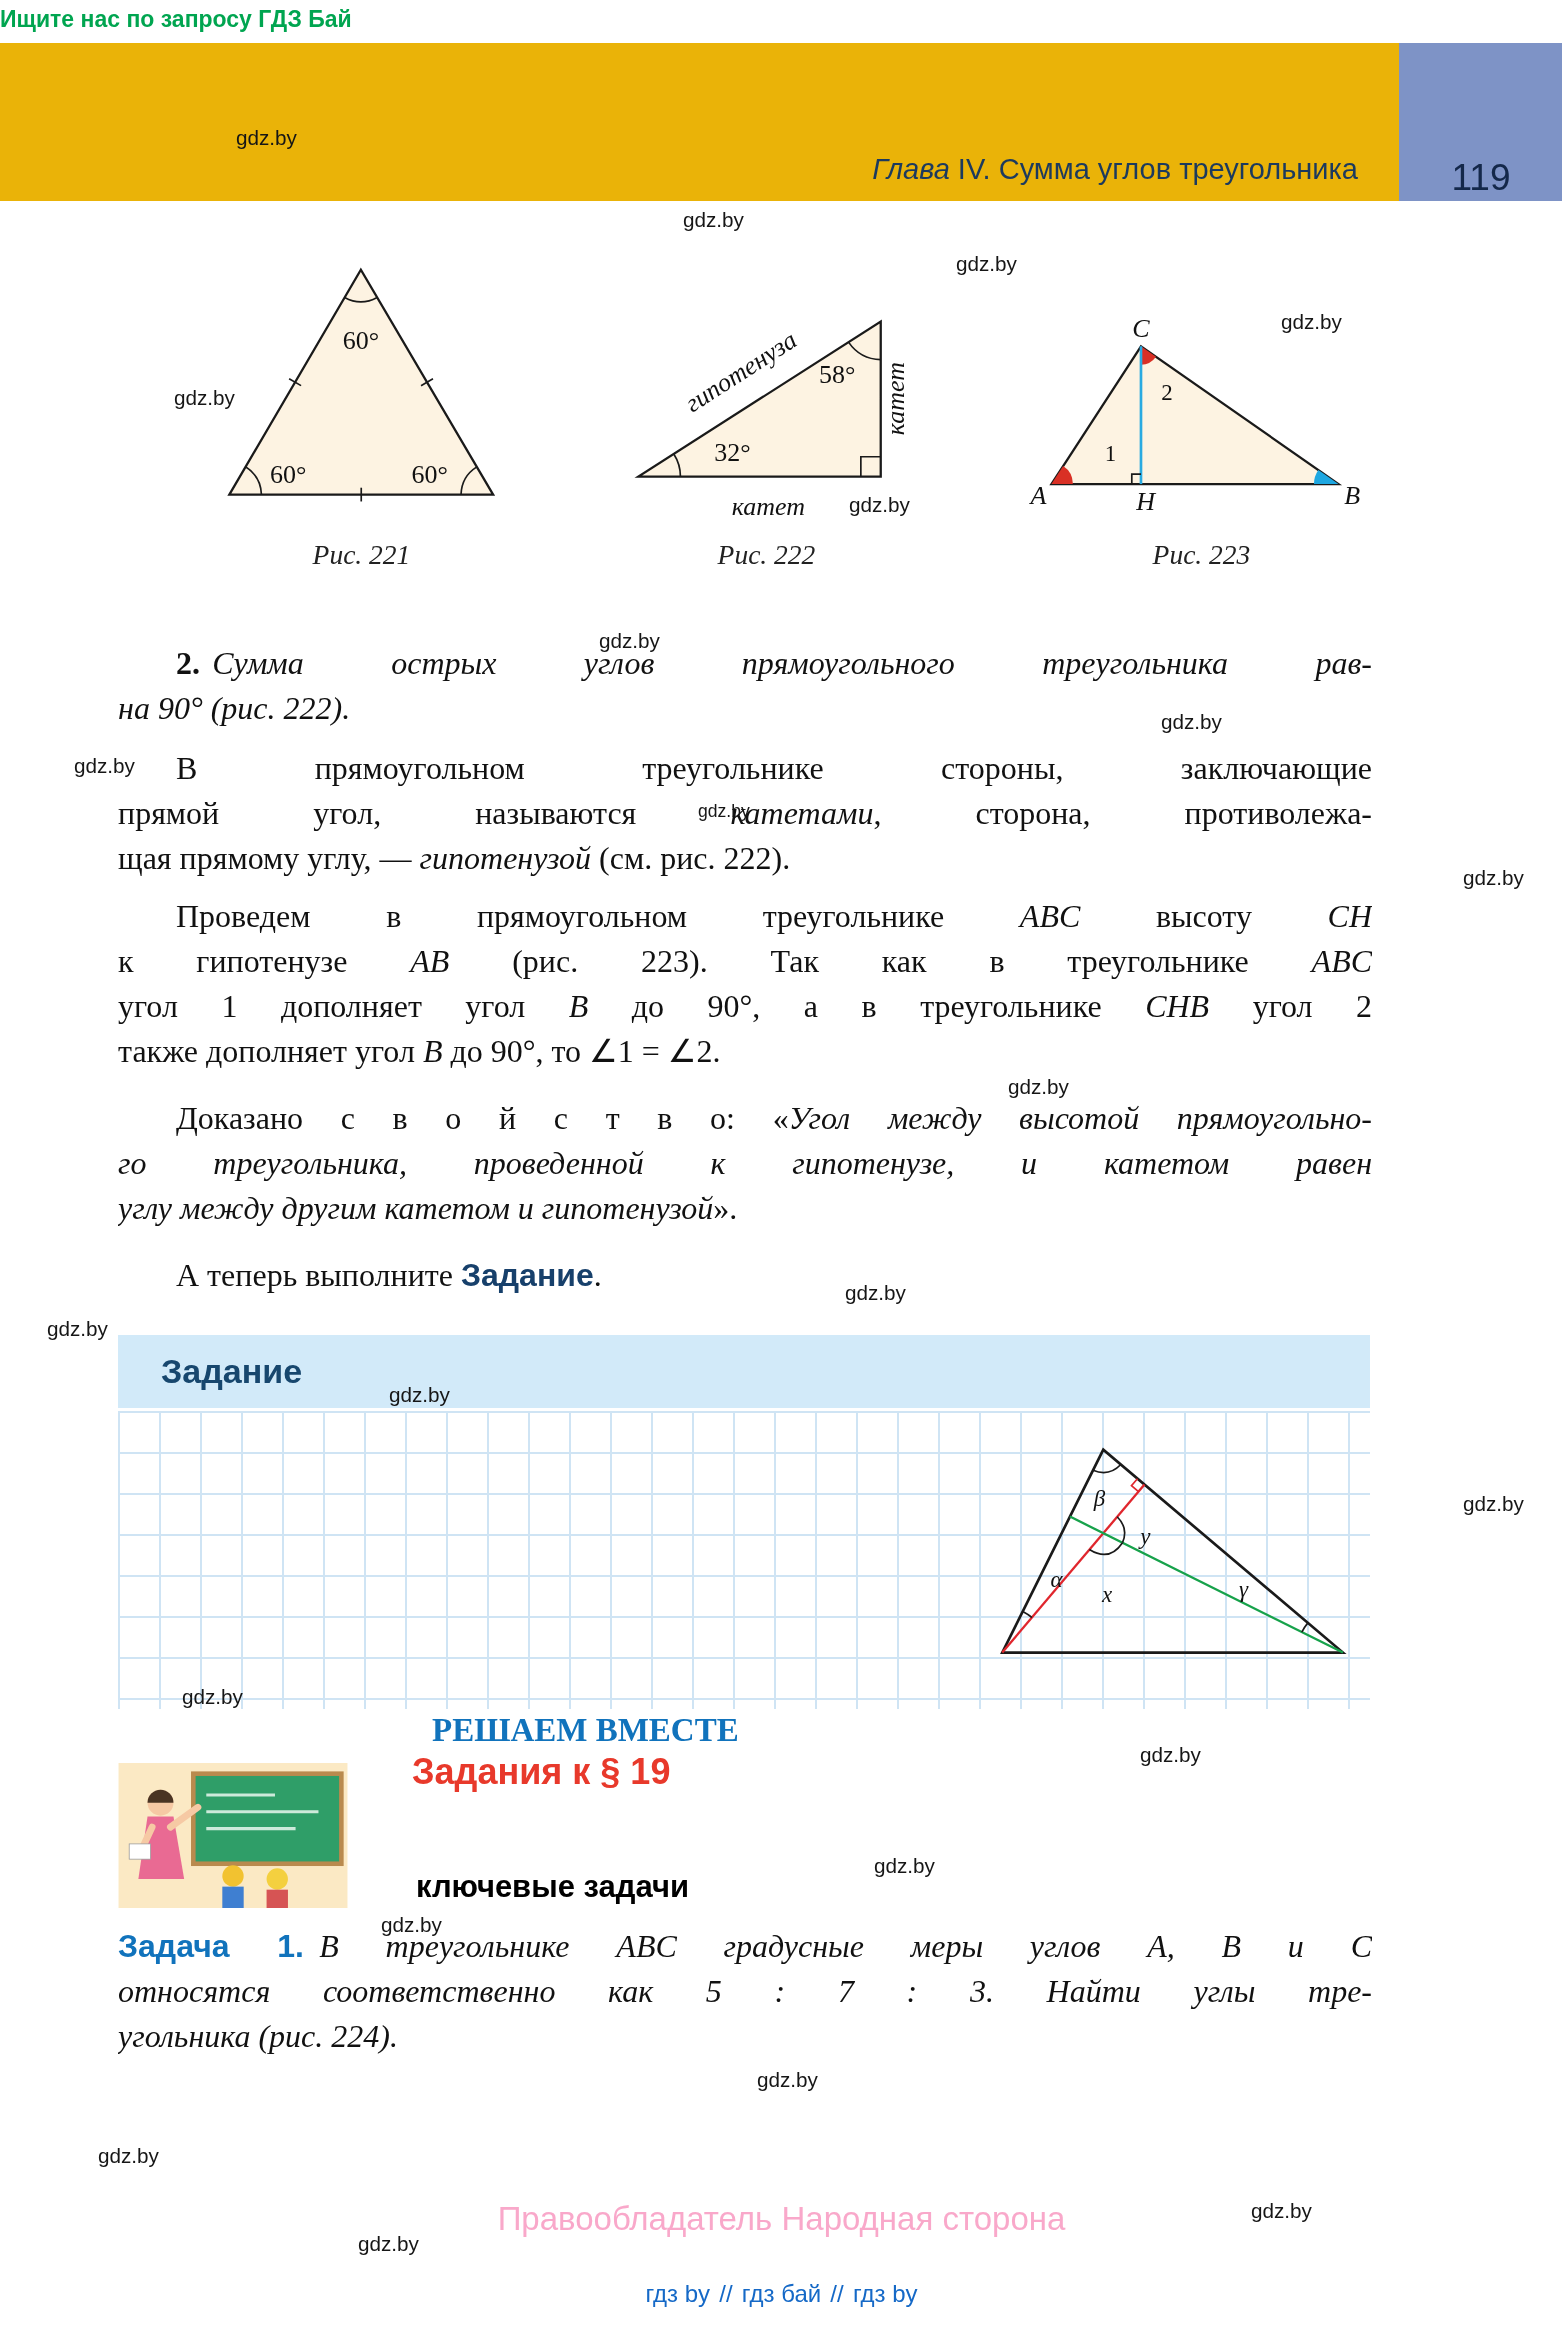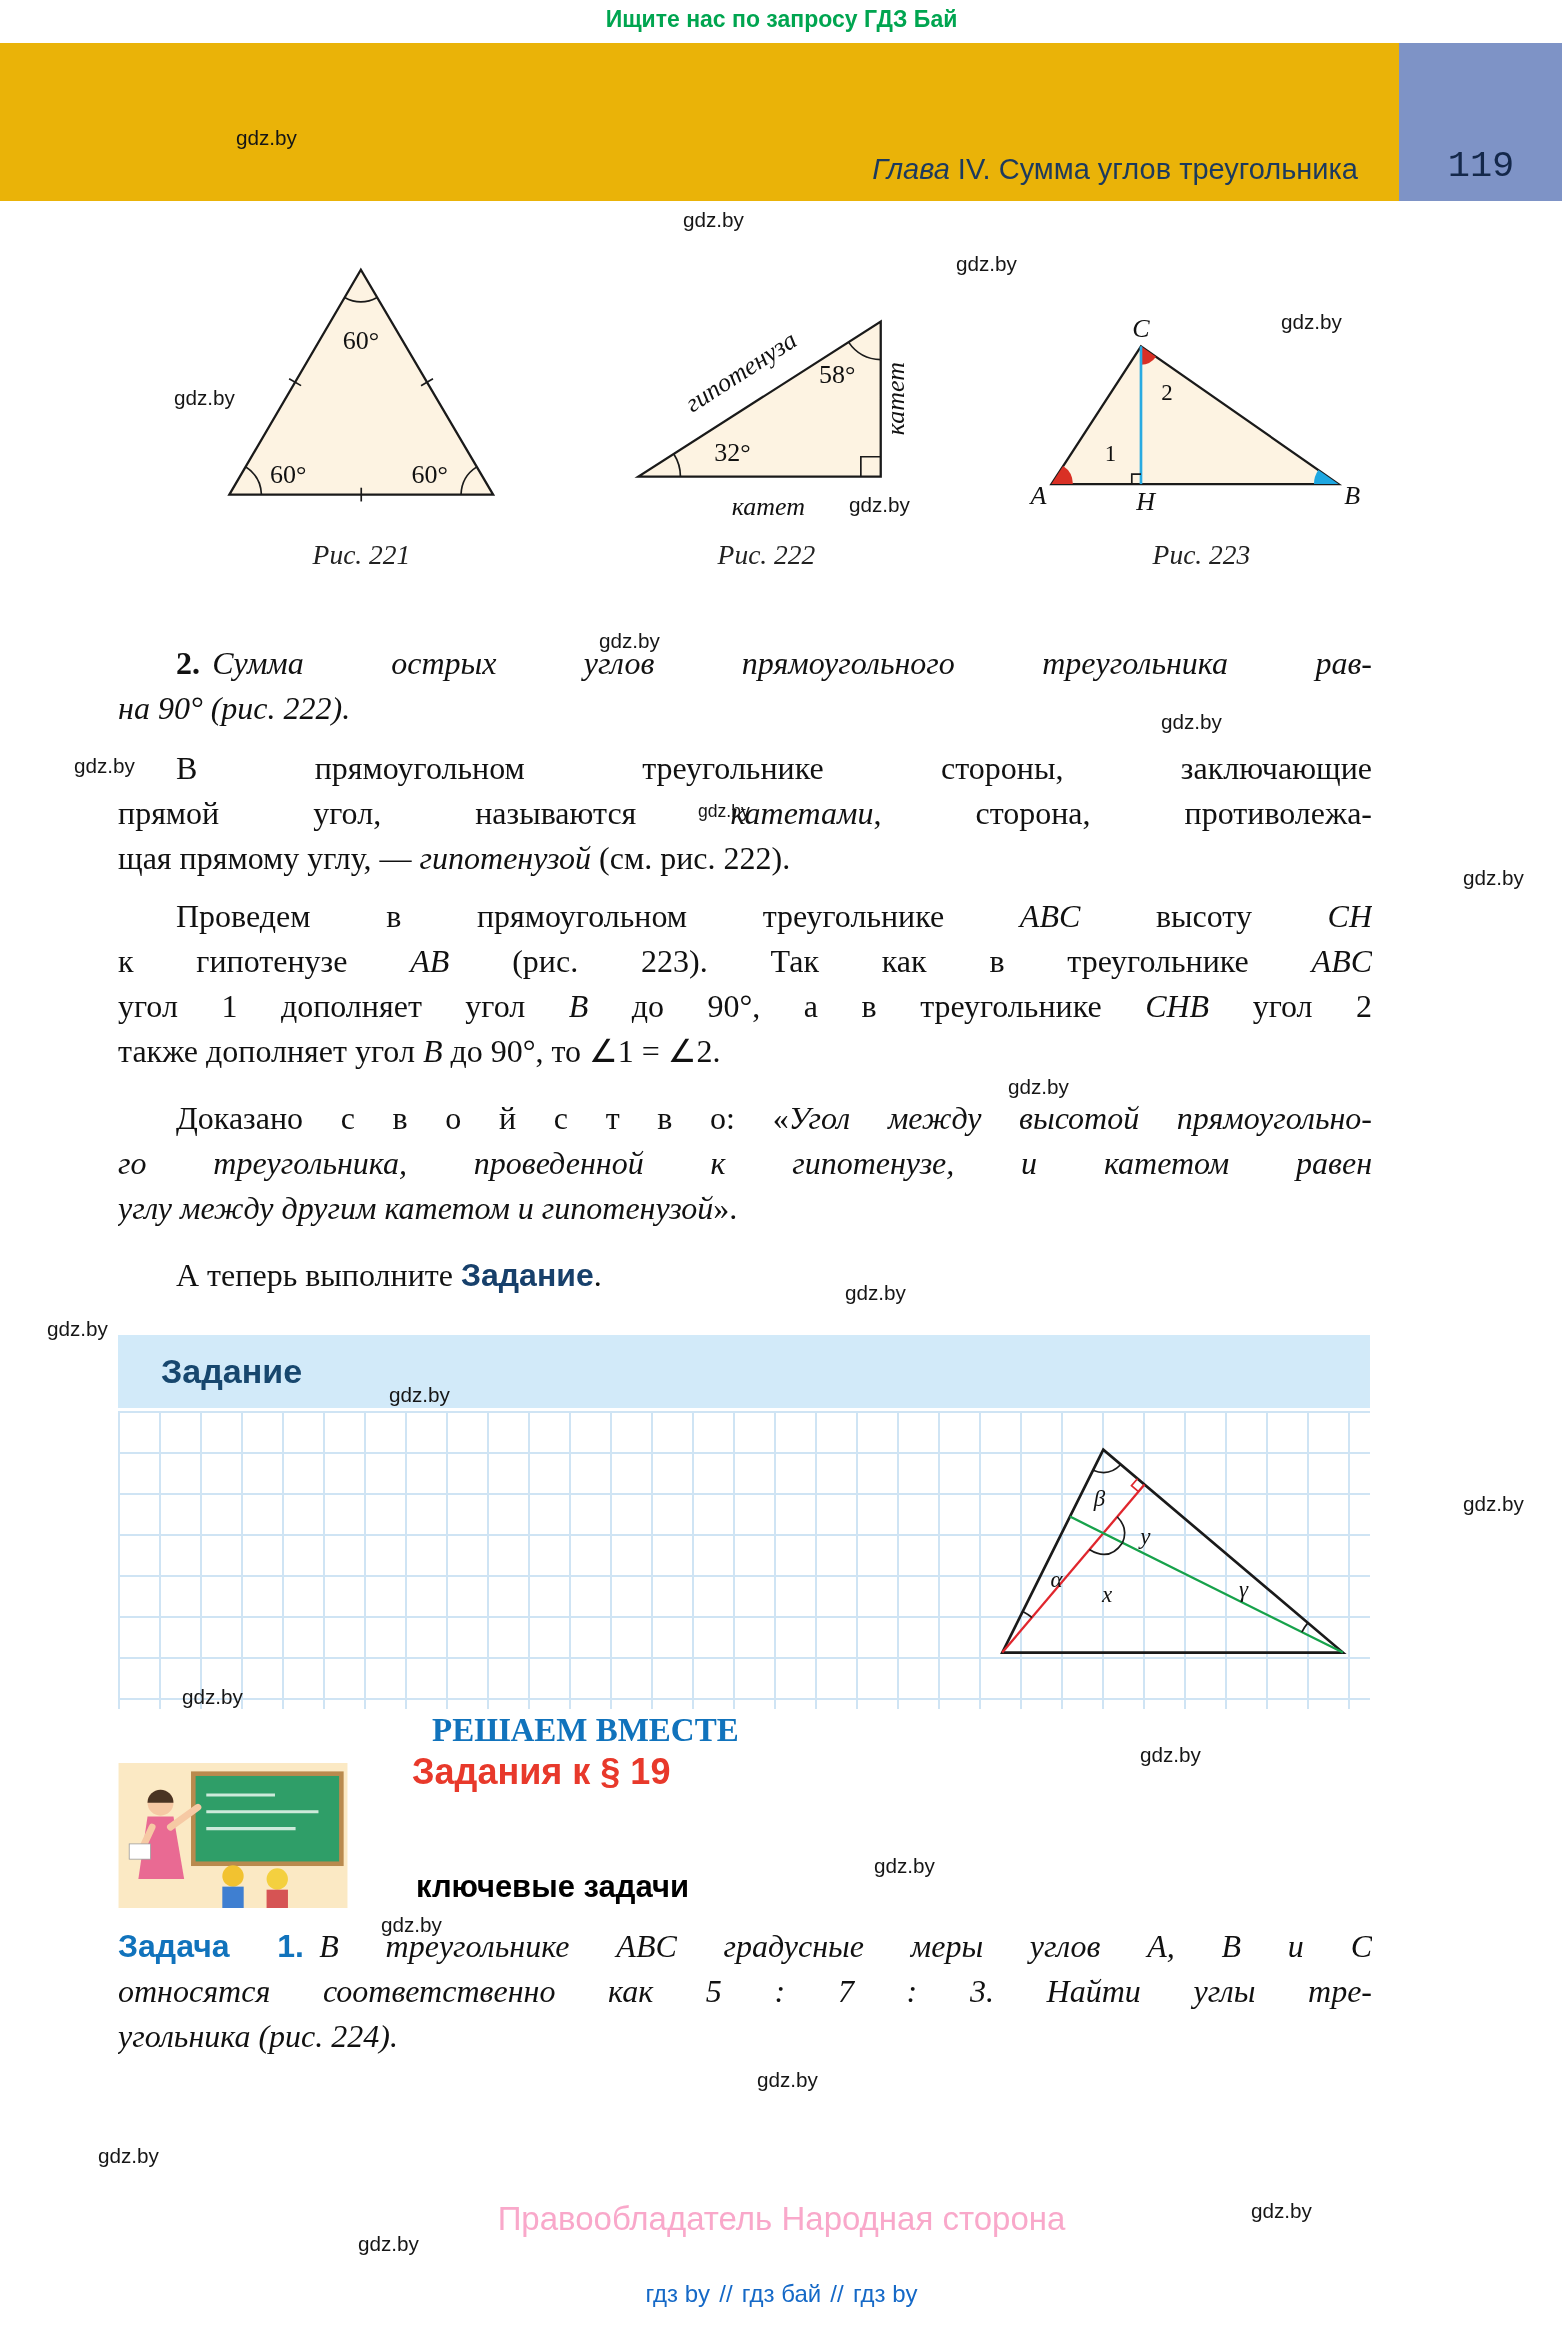--- a/index.html
+++ b/index.html
@@ -1,31 +1,31 @@
 <!DOCTYPE html>
 <html style="font-size:12.2px"><head>
 <meta charset="utf-8">
 <style>
   *{margin:0;padding:0;box-sizing:border-box}
   html,body{background:#ffffff}
   .page{position:relative;width:1563px;height:2330px;background:#fff;overflow:hidden;
         font-family:"Liberation Serif",serif;color:#111}
 
   
-  .top-banner{position:absolute;top:6.1px;left:0;width:100%;text-align:center;
+  .top-banner{position:absolute;top:6.1px;left:0;width:100%;text-align:left;
     font-family:"Liberation Sans",sans-serif;font-weight:600;font-size:23px;color:#00a550}
 
   
   .header-band{position:absolute;top:43px;left:0;width:100%;height:158px;background:#eab308}
   .chapter-title{position:absolute;right:205px;bottom:15.3px;
     font-family:"Liberation Sans",sans-serif;font-size:29px;color:#1c3a5e}
   .chapter-title .it{font-style:italic}
   .page-number-box{position:absolute;right:0;top:0;width:164px;height:100%;background:#7e93c6;
     display:flex;align-items:flex-end;justify-content:center}
-  .page-number-box span{font-family:Liberation Mono, monospace;font-size:37px;color:#14284a;padding-bottom:14px}
+  .page-number-box span{font-family:Liberation Sans, sans-serif;font-size:37px;color:#14284a;padding-bottom:2px}
 
   
   .fig{position:absolute}
   .fig-caption{position:absolute;text-align:center;font-style:italic;font-size:27.5px;color:#222;width:245px}
   .arc{fill:none;stroke:#1a1a1a;stroke-width:2.2}
   .tick{stroke:#1a1a1a;stroke-width:2.2}
   .slabel{font-family:"Liberation Serif",serif;font-size:34px;fill:#111}
   .slabel-sm{font-family:"Liberation Serif",serif;font-size:30px;fill:#111}
   .svg-it{font-style:italic}
 

